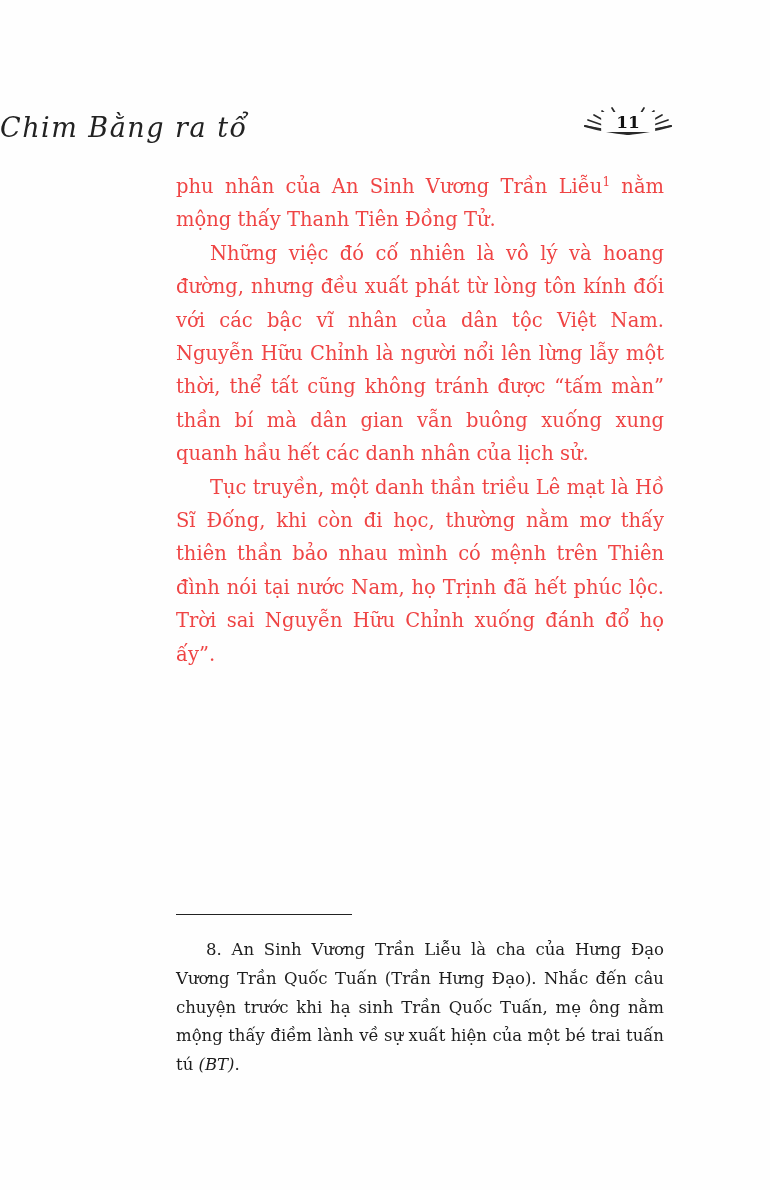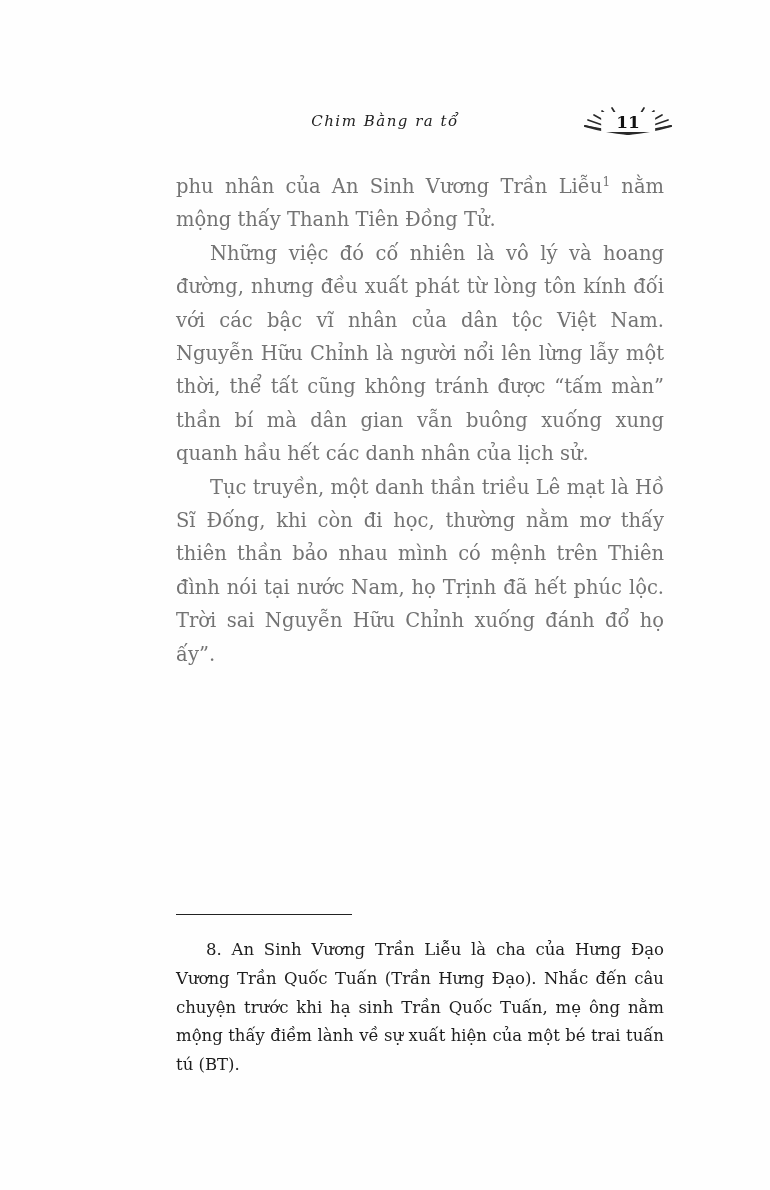--- a/index.html
+++ b/index.html
@@ -23,23 +23,22 @@
     top: 106px;
     left: 0;
     width: 770px;
     height: 40px;
   }
   .header-title {
     position: absolute;
     left: 0;
     right: 0;
     top: 6px;
-    text-align: center;
     font-style: italic;
-    font-size: 15px;
+    font-size: 27px;
     letter-spacing: 1.5px;
     color: #222;
   }
   .page-number-wrap {
     position: absolute;
     right: 96px;
     top: 0;
     width: 92px;
     height: 34px;
   }
@@ -61,21 +60,21 @@
 
   
   .body-text {
     position: absolute;
     left: 176px;
     top: 170px;
     width: 488px;
     font-size: 19.5px;
     line-height: 33.4px;
     text-align: justify;
-    color: #737373;
+    color: #ef4444;
   }
   .body-text p { margin: 0; }
   .body-text p.indent { text-indent: 34px; }
   sup.fn-ref {
     font-size: 12px;
     line-height: 0;
     vertical-align: super;
   }
 
   
@@ -90,21 +89,21 @@
     position: absolute;
     left: 176px;
     top: 936px;
     width: 488px;
     font-size: 16.5px;
     line-height: 28.8px;
     text-align: justify;
     color: #1d1d1d;
   }
   .footnote p { text-indent: 30px; }
-  .footnote .bt { }
+  .footnote .bt { font-style: italic; }
 </style>
 </head>
 <body>
 
 <div class="page">
 
   <div class="running-header">
     <div class="header-title">Chim Bằng ra tổ</div>
 
     <div class="page-number-wrap">

